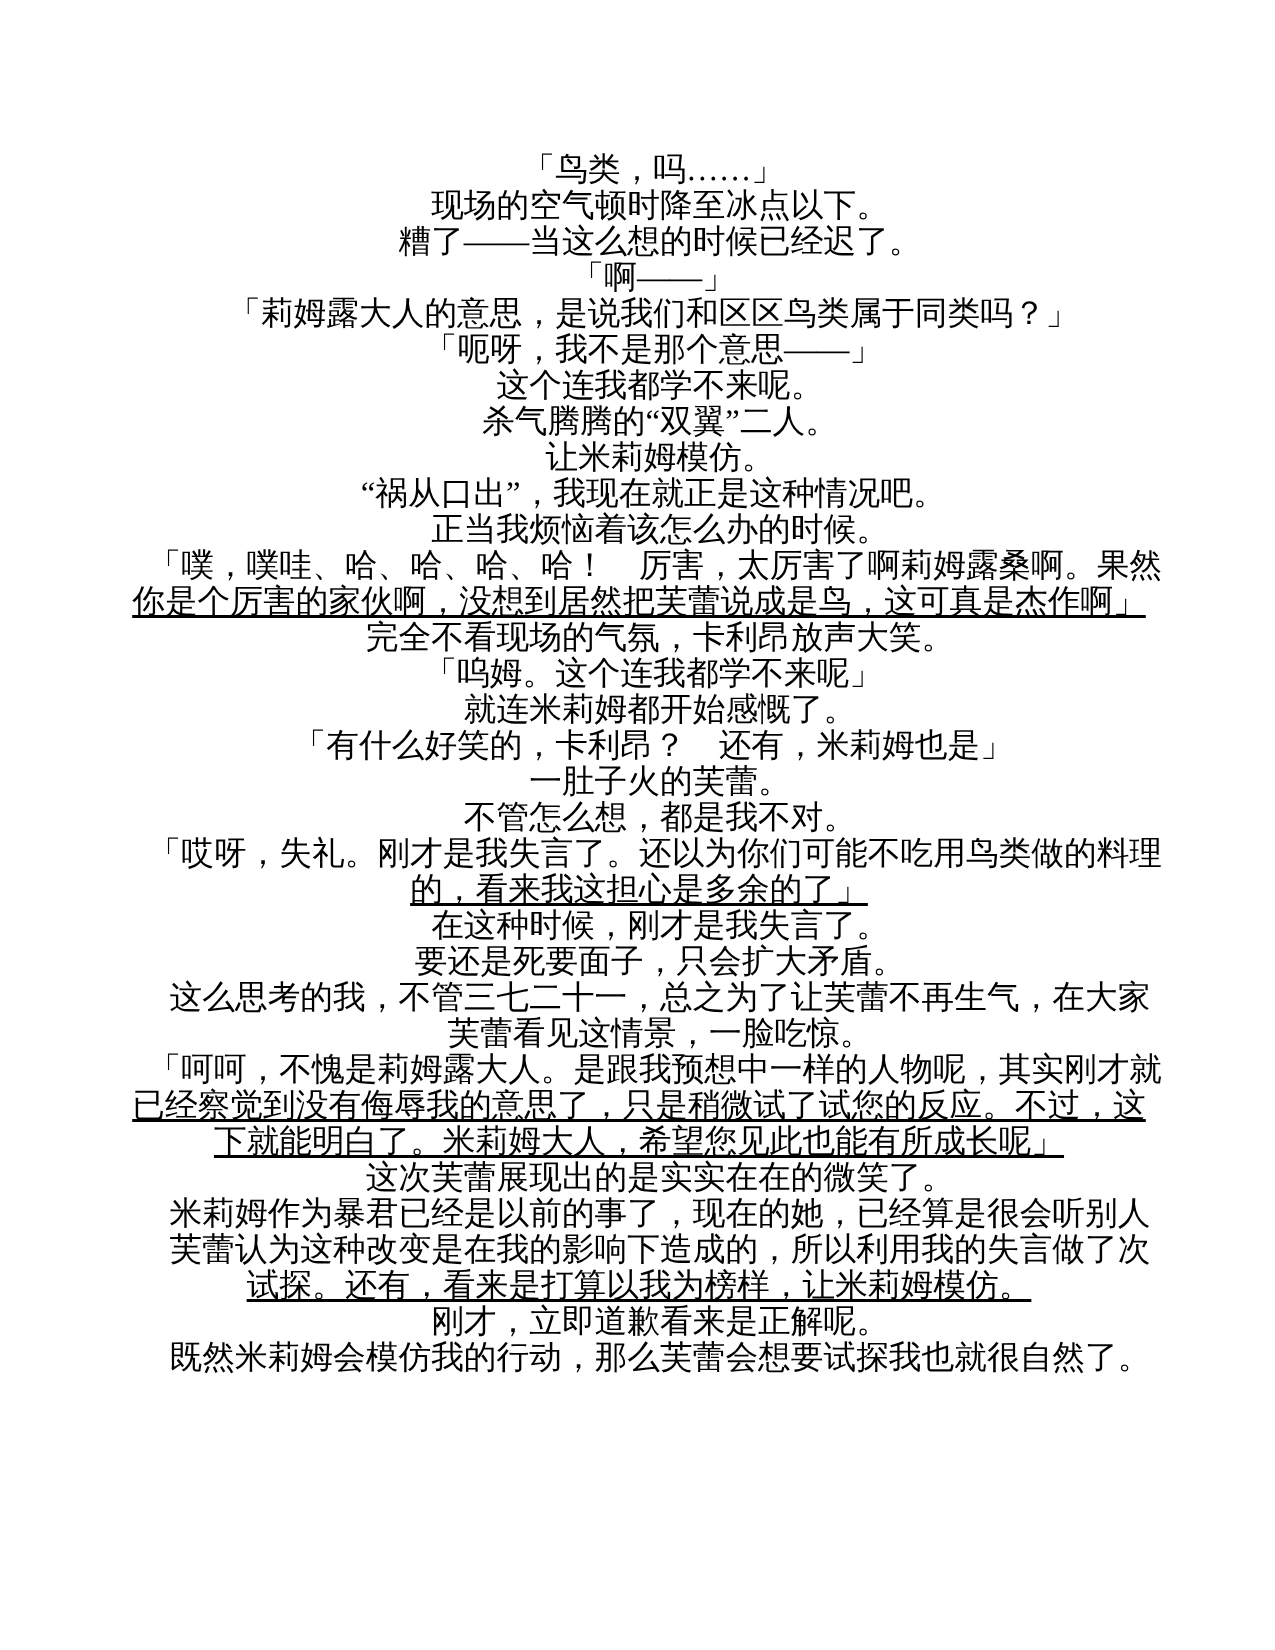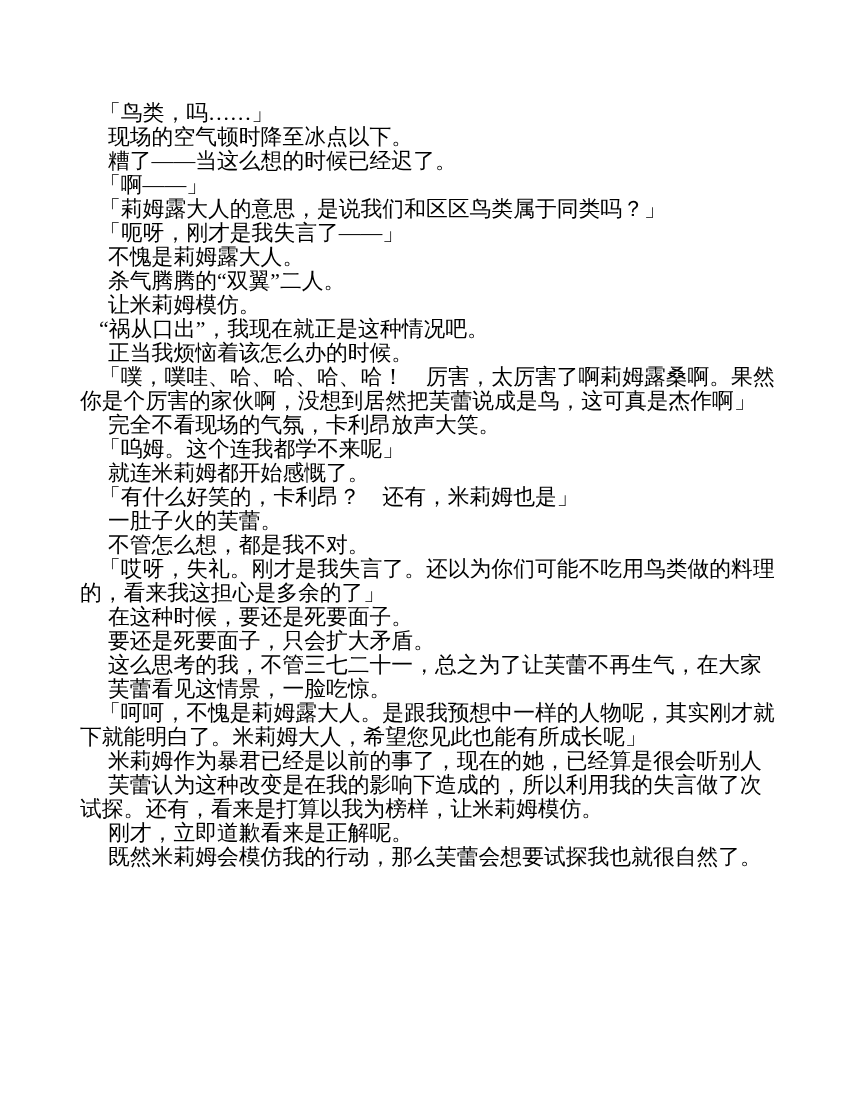--- a/index.html
+++ b/index.html
@@ -16,59 +16,62 @@
     padding: 101px 78px 0 80px;
     font-family: "Liberation Serif", "DejaVu Serif", serif;
     font-size: 21.8px;
     line-height: 24px;
     color: #000000;
     overflow: hidden;
   }
   .ln {
     white-space: nowrap;
     height: 24px;
+    text-align: center;
   }
   
   .dlg { padding-left: 19px; }
   
   .quo { padding-left: 19px; }
   
   .par { padding-left: 28px; }
   
-  .cont { padding-left: 0; }
+  .cont { padding-left: 0; text-decoration: underline; }
 </style>
 </head>
 <body>
 
 <div class="page">
   <div class="ln dlg">「鸟类，吗……」</div>
   <div class="ln par">现场的空气顿时降至冰点以下。</div>
   <div class="ln par">糟了——当这么想的时候已经迟了。</div>
   <div class="ln dlg">「啊——」</div>
   <div class="ln dlg">「莉姆露大人的意思，是说我们和区区鸟类属于同类吗？」</div>
-  <div class="ln dlg">「呃呀，刚才是我失言了——」</div>
-  <div class="ln par">不愧是莉姆露大人。</div>
+  <div class="ln dlg">「呃呀，我不是那个意思——」</div>
+  <div class="ln par">这个连我都学不来呢。</div>
   <div class="ln par">杀气腾腾的“双翼”二人。</div>
   <div class="ln par">让米莉姆模仿。</div>
   <div class="ln quo">“祸从口出”，我现在就正是这种情况吧。</div>
   <div class="ln par">正当我烦恼着该怎么办的时候。</div>
   <div class="ln dlg">「噗，噗哇、哈、哈、哈、哈！　厉害，太厉害了啊莉姆露桑啊。果然</div>
   <div class="ln cont">你是个厉害的家伙啊，没想到居然把芙蕾说成是鸟，这可真是杰作啊」</div>
   <div class="ln par">完全不看现场的气氛，卡利昂放声大笑。</div>
   <div class="ln dlg">「呜姆。这个连我都学不来呢」</div>
   <div class="ln par">就连米莉姆都开始感慨了。</div>
   <div class="ln dlg">「有什么好笑的，卡利昂？　还有，米莉姆也是」</div>
   <div class="ln par">一肚子火的芙蕾。</div>
   <div class="ln par">不管怎么想，都是我不对。</div>
   <div class="ln dlg">「哎呀，失礼。刚才是我失言了。还以为你们可能不吃用鸟类做的料理</div>
   <div class="ln cont">的，看来我这担心是多余的了」</div>
-  <div class="ln par">在这种时候，要还是死要面子。</div>
+  <div class="ln par">在这种时候，刚才是我失言了。</div>
   <div class="ln par">要还是死要面子，只会扩大矛盾。</div>
   <div class="ln par">这么思考的我，不管三七二十一，总之为了让芙蕾不再生气，在大家</div>
   <div class="ln par">芙蕾看见这情景，一脸吃惊。</div>
   <div class="ln dlg">「呵呵，不愧是莉姆露大人。是跟我预想中一样的人物呢，其实刚才就</div>
+  <div class="ln cont">已经察觉到没有侮辱我的意思了，只是稍微试了试您的反应。不过，这</div>
   <div class="ln cont">下就能明白了。米莉姆大人，希望您见此也能有所成长呢」</div>
+  <div class="ln par">这次芙蕾展现出的是实实在在的微笑了。</div>
   <div class="ln par">米莉姆作为暴君已经是以前的事了，现在的她，已经算是很会听别人</div>
   <div class="ln par">芙蕾认为这种改变是在我的影响下造成的，所以利用我的失言做了次</div>
   <div class="ln cont">试探。还有，看来是打算以我为榜样，让米莉姆模仿。</div>
   <div class="ln par">刚才，立即道歉看来是正解呢。</div>
   <div class="ln par">既然米莉姆会模仿我的行动，那么芙蕾会想要试探我也就很自然了。</div>
 </div>
 
 </body></html>

